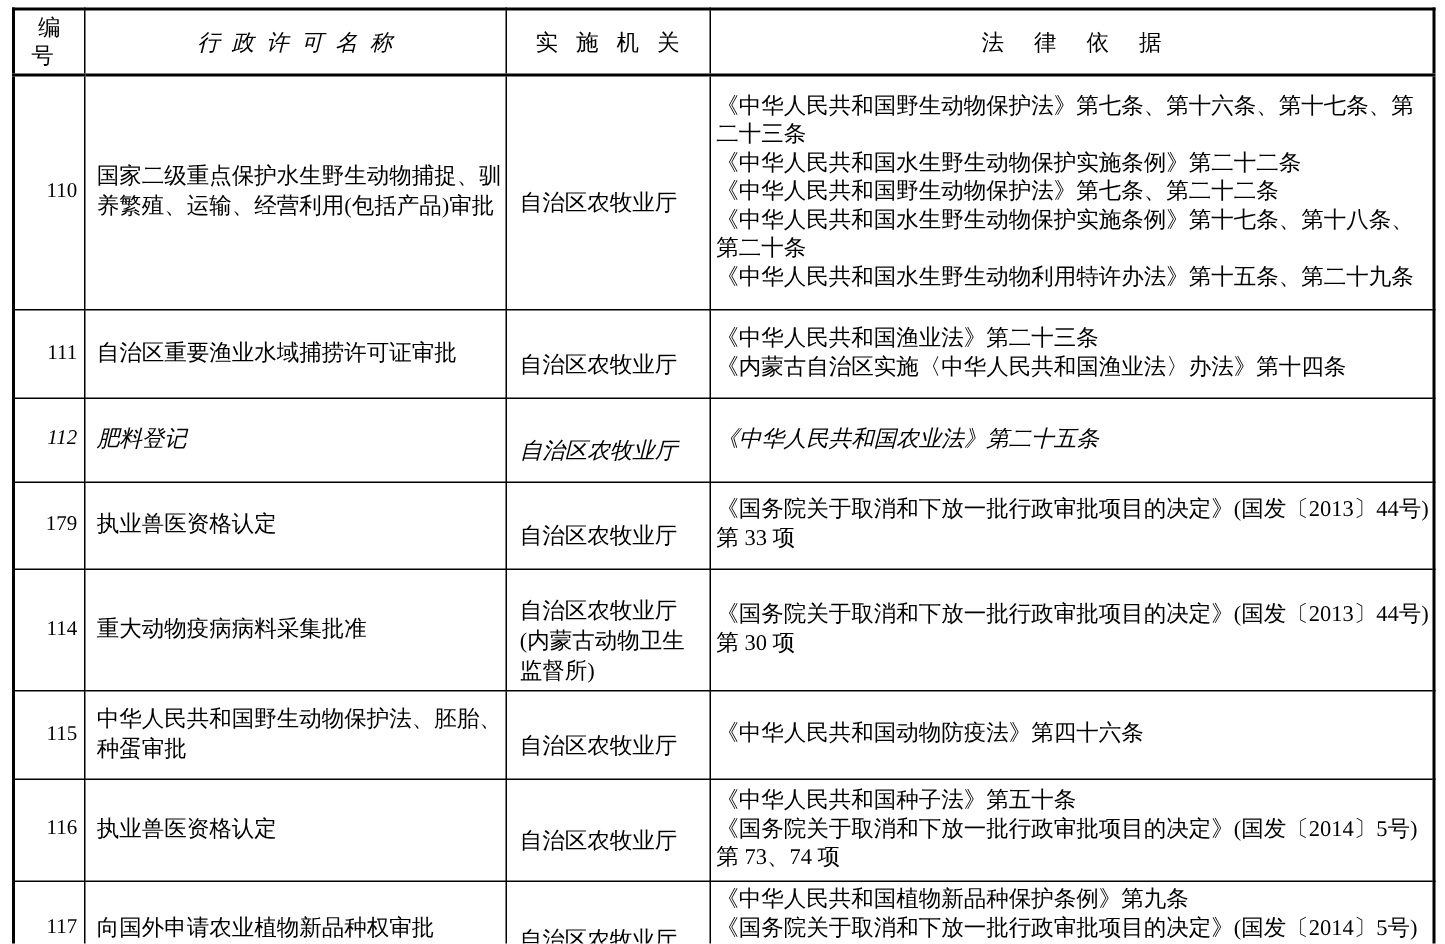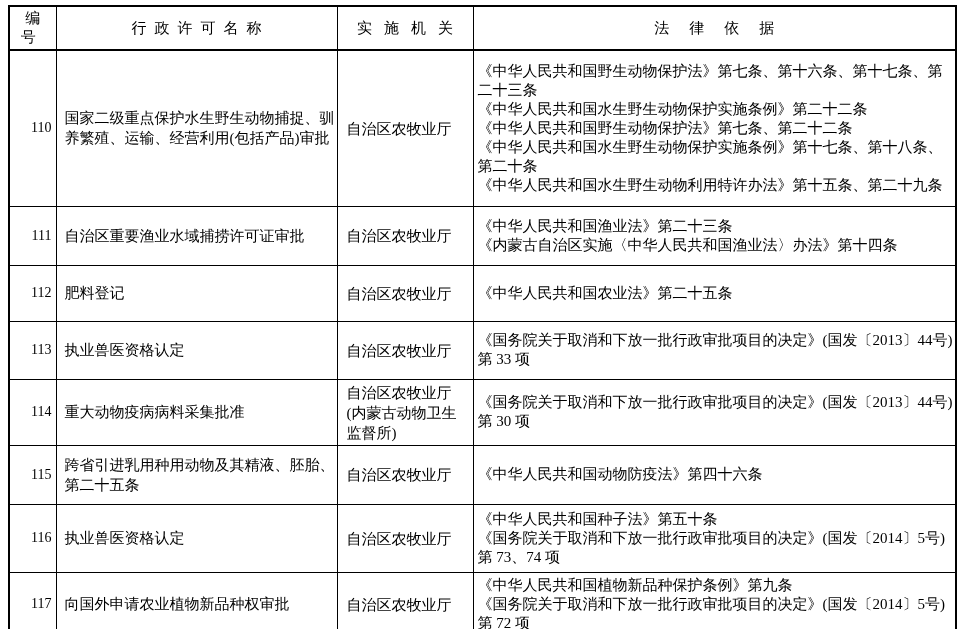--- a/index.html
+++ b/index.html
@@ -27,47 +27,47 @@
     vertical-align: middle;
     font-size: 15px;
     font-weight: normal;
     padding: 2px 4px;
     overflow: hidden;
     word-break: break-all;
   }
   .permits thead tr { height: 36px; }
   .permits thead th { border-bottom: 2px solid #000000; text-align: center; }
   .permits thead th.h-id     { letter-spacing: 9px;  text-indent: 9px; }
-  .permits thead th.h-name   { letter-spacing: 8px;  text-indent: 8px; }
+  .permits thead th.h-name   { letter-spacing: 8px;  text-indent: 8px; font-style: italic; }
   .permits thead th.h-agency { letter-spacing: 12px; text-indent: 12px; }
   .permits thead th.h-legal  { letter-spacing: 20px; text-indent: 20px; }
 
   td.col-id {
     text-align: right;
     font-size: 14px;
   }
   td.col-name {
     padding: 2px 2px 2px 8px;
     line-height: 20px;
     margin-left: 48px;
   }
   td.col-agency {
-    padding: 3px 2px 2px 9px;
+    padding: 18px 2px 2px 9px;
     line-height: 20px;
   }
   td.col-legal {
     padding: 2px 2px 2px 4px;
   }
   .legal-line {
     line-height: 19px;
   }
   
   #table-body tr:nth-child(1) { height: 156px; }
   #table-body tr:nth-child(2) { height: 59px; }
-  #table-body tr:nth-child(3) { height: 56px; }
+  #table-body tr:nth-child(3) { height: 56px; font-style: italic; }
   #table-body tr:nth-child(4) { height: 58px; }
   #table-body tr:nth-child(5) { height: 64px; }
   #table-body tr:nth-child(6) { height: 59px; }
   #table-body tr:nth-child(7) { height: 68px; }
   #table-body tr:nth-child(8) { height: 65px; }
 </style>
 </head>
 <body>
 
 <table class="permits">
@@ -112,40 +112,40 @@
   <tr>
     <td class="col-id">112</td>
     <td class="col-name">肥料登记</td>
     <td class="col-agency">自治区农牧业厅</td>
     <td class="col-legal">
           <div class="legal-line">《中华人民共和国农业法》第二十五条</div>
         </td>
   </tr>
 
   <tr>
-    <td class="col-id">113</td>
+    <td class="col-id">179</td>
     <td class="col-name">执业兽医资格认定</td>
     <td class="col-agency">自治区农牧业厅</td>
     <td class="col-legal">
           <div class="legal-line">《国务院关于取消和下放一批行政审批项目的决定》(国发〔2013〕44号)第 33 项</div>
         </td>
   </tr>
 
   <tr>
     <td class="col-id">114</td>
     <td class="col-name">重大动物疫病病料采集批准</td>
     <td class="col-agency">自治区农牧业厅(内蒙古动物卫生监督所)</td>
     <td class="col-legal">
           <div class="legal-line">《国务院关于取消和下放一批行政审批项目的决定》(国发〔2013〕44号)第 30 项</div>
         </td>
   </tr>
 
   <tr>
     <td class="col-id">115</td>
-    <td class="col-name">跨省引进乳用种用动物及其精液、胚胎、第二十五条</td>
+    <td class="col-name">中华人民共和国野生动物保护法、胚胎、种蛋审批</td>
     <td class="col-agency">自治区农牧业厅</td>
     <td class="col-legal">
           <div class="legal-line">《中华人民共和国动物防疫法》第四十六条</div>
         </td>
   </tr>
 
   <tr>
     <td class="col-id">116</td>
     <td class="col-name">执业兽医资格认定</td>
     <td class="col-agency">自治区农牧业厅</td>

